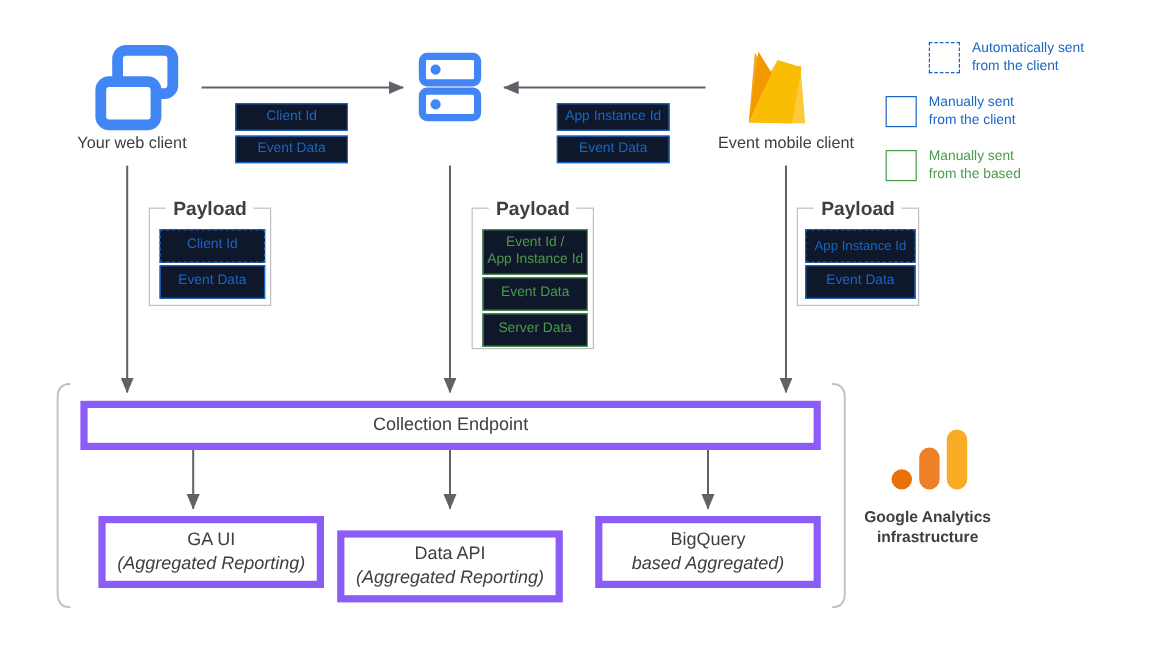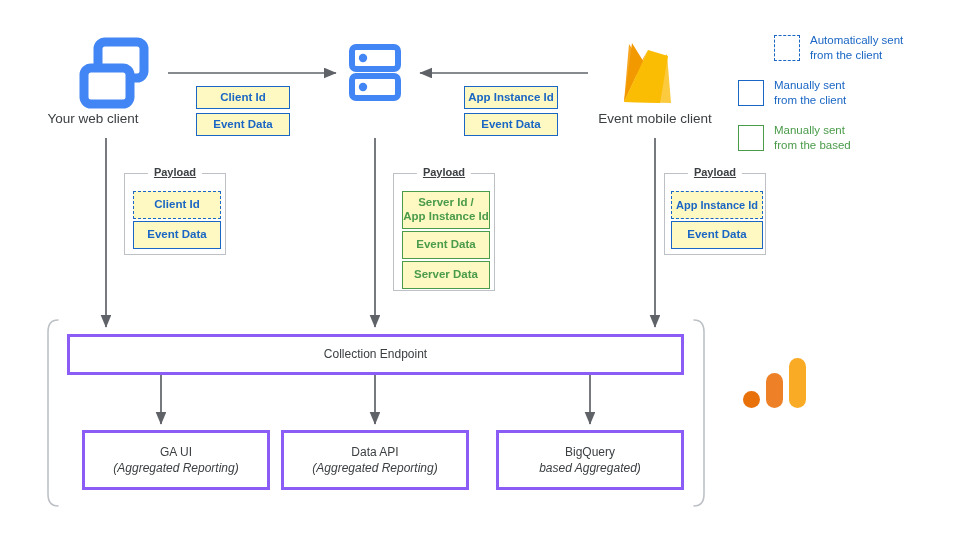--- a/index.html
+++ b/index.html
@@ -18,44 +18,44 @@
   
   .node-label{
     font-size:13.5px;color:#3c4043;text-align:center;
     white-space:nowrap;line-height:1.2;
   }
 
   
   .chip{
     border:1.4px solid #1a66c4;
     color:#1a66c4;
-    background:#fef9c3;
+    background:#0f172a;
     font-size:11.5px;
     display:flex;align-items:center;justify-content:center;
-    text-align:left;line-height:1.18;font-weight:bold;
+    text-align:left;line-height:1.18;
   }
   .chip.dashed{border-style:dashed;}
   .chip.green{border-color:#4a9b4a;color:#4a9b4a;}
 
   
   .payload{
     border:1.2px solid #bdc1c6;
     background:#ffffff;
   }
   .payload-title{
     position:absolute;top:-8px;left:50%;transform:translateX(-50%);
     background:#ffffff;padding:0 6px;
-    font-size:11px;font-weight:bold;color:#3c4043;white-space:nowrap;text-decoration:underline;
+    font-size:16px;font-weight:bold;color:#3c4043;white-space:nowrap;
   }
 
   
   .greybox{
-    border:3px solid #8b5cf6;background:#ffffff;
+    border:6px solid #8b5cf6;background:#ffffff;
     display:flex;flex-direction:column;align-items:center;justify-content:center;
-    text-align:center;font-size:12px;color:#3c4043;line-height:1.35;
+    text-align:center;font-size:15px;color:#3c4043;line-height:1.35;
   }
   .greybox .sub{font-style:italic;}
 
   
   .legend-row{display:flex;align-items:center;}
   .legend-swatch{
     width:26px;height:26px;box-sizing:border-box;
     border:1.5px solid #1a66c4;background:#fff;flex:none;
   }
   .legend-swatch.dashed{border-style:dashed;}
@@ -120,39 +120,39 @@
       <path d="M624,102 L648,50 L668,56 L660,103 Z" fill="#fbbc04"></path>
     </g>
 
     <g>
       <rect x="743" y="391" width="17" height="17" rx="8.5" ry="8.5" fill="#e8710a"></rect>
       <rect x="766" y="373" width="17" height="35" rx="8.5" ry="8.5" fill="#ee8128"></rect>
       <rect x="789" y="358" width="17" height="50" rx="8.5" ry="8.5" fill="#f9ab25"></rect>
     </g>
   </svg>
 
-  <div class="abs node-label" style="left:23px;top:111px;width:140px;">Your web client</div>
+  <div class="abs node-label" style="left:40px;top:111px;width:140px;">Your web client</div>
   <div class="abs node-label" style="left:575px;top:111px;width:160px;">Event mobile client</div>
 
   <div class="abs chip" style="left:196px;top:86px;width:94px;height:23px;">Client Id</div>
   <div class="abs chip" style="left:196px;top:113px;width:94px;height:23px;">Event Data</div>
 
   <div class="abs chip" style="left:464px;top:86px;width:94px;height:23px;">App Instance Id</div>
   <div class="abs chip" style="left:464px;top:113px;width:94px;height:23px;">Event Data</div>
 
   <div class="abs payload" style="left:124px;top:173px;width:102px;height:82px;">
     <div class="payload-title">Payload</div>
     <div class="chip dashed" style="position:absolute;left:8px;top:17px;width:86px;height:26px;">Client Id</div>
     <div class="chip" style="position:absolute;left:8px;top:47px;width:86px;height:26px;">Event Data</div>
   </div>
 
   <div class="abs payload" style="left:393px;top:173px;width:102px;height:118px;">
     <div class="payload-title">Payload</div>
     <div class="chip green" style="position:absolute;left:8px;top:17px;width:86px;height:36px;flex-direction:column;">
-      <span>Server Id /</span>
+      <span>Event Id /</span>
       <span>App Instance Id</span>
     </div>
     <div class="chip green" style="position:absolute;left:8px;top:57px;width:86px;height:26px;">Event Data</div>
     <div class="chip green" style="position:absolute;left:8px;top:87px;width:86px;height:26px;">Server Data</div>
   </div>
 
   <div class="abs payload" style="left:664px;top:173px;width:102px;height:82px;">
     <div class="payload-title">Payload</div>
     <div class="chip dashed" style="position:absolute;left:6px;top:17px;width:90px;height:26px;font-size:11px;">App Instance Id</div>
     <div class="chip" style="position:absolute;left:6px;top:47px;width:90px;height:26px;">Event Data</div>
@@ -160,30 +160,34 @@
 
   <div class="abs greybox" style="left:67px;top:334px;width:617px;height:41px;">
     <span>Collection Endpoint</span>
   </div>
 
   <div class="abs greybox" style="left:82px;top:430px;width:188px;height:60px;">
     <span>GA UI</span>
     <span class="sub">(Aggregated Reporting)</span>
   </div>
 
-  <div class="abs greybox" style="left:281px;top:430px;width:188px;height:60px;">
+  <div class="abs greybox" style="left:281px;top:442px;width:188px;height:60px;">
     <span>Data API</span>
     <span class="sub">(Aggregated Reporting)</span>
   </div>
 
   <div class="abs greybox" style="left:496px;top:430px;width:188px;height:60px;">
     <span>BigQuery</span>
     <span class="sub">based Aggregated)</span>
   </div>
 
+  <div class="abs ga-caption" style="left:693px;top:423px;width:160px;">
+    <div>Google Analytics</div>
+    <div>infrastructure</div>
+  </div>
 
   <div class="abs legend-row" style="left:738px;top:33px;margin-left:36px;">
     <div class="legend-swatch dashed"></div>
     <div class="legend-text">
       <div>Automatically sent</div>
       <div>from the client</div>
     </div>
   </div>
 
   <div class="abs legend-row" style="left:738px;top:78px;">

